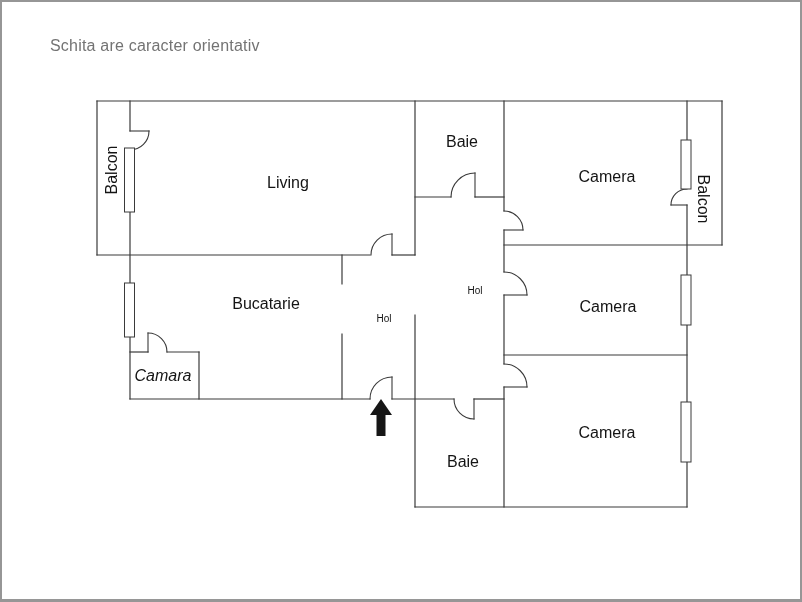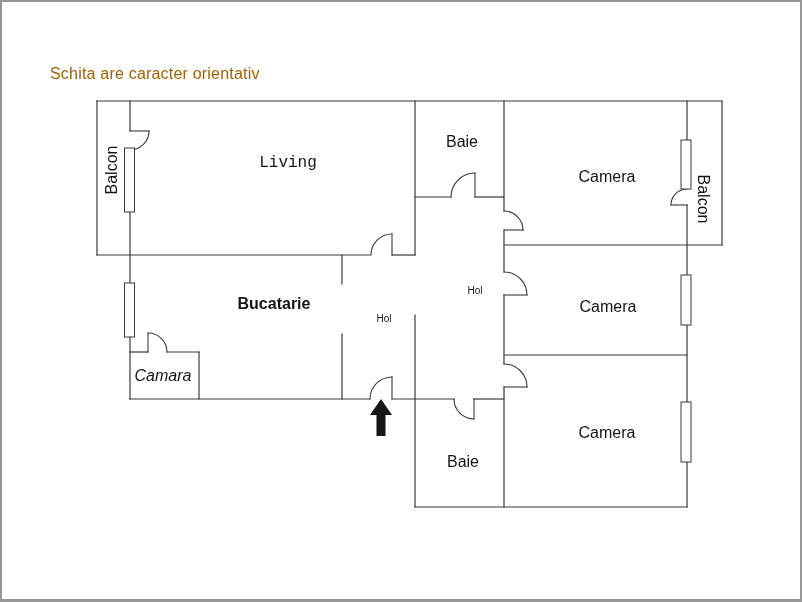--- a/index.html
+++ b/index.html
@@ -16,24 +16,23 @@
     background: #ffffff;
     border: 2px solid #969696;
     border-bottom-width: 3px;
     overflow: hidden;
   }
   .title {
     position: absolute;
     left: 48px;
     top: 35px;
     font-size: 16px;
-    color: #a16207;
+    color: #737373;
     letter-spacing: 0.2px;
     white-space: nowrap;
-    margin-top: 28px;
   }
   svg.plan {
     position: absolute;
     left: 0;
     top: 0;
     width: 798px;
     height: 597px;
   }
   .room-label {
     position: absolute;
@@ -41,25 +40,25 @@
     font-size: 16px;
     color: #141414;
     white-space: nowrap;
     line-height: 1;
   }
   .room-label.small { font-size: 10px; }
   .rot-ccw { transform: translate(-50%, -50%) rotate(-90deg); }
   .rot-cw  { transform: translate(-50%, -50%) rotate(90deg); }
   
   .lbl-balcon-left   { left: 110px; top: 168px; }
-  .lbl-living        { left: 286px; top: 161px; font-family: Liberation Mono, monospace; }
+  .lbl-living        { left: 286px; top: 181px; }
   .lbl-baie-top      { left: 460px; top: 140px; }
   .lbl-camera-top    { left: 605px; top: 175px; }
   .lbl-balcon-right  { left: 701px; top: 197px; }
-  .lbl-bucatarie     { left: 272px; top: 302px; font-weight: bold; }
+  .lbl-bucatarie     { left: 264px; top: 302px; }
   .lbl-hol-left      { left: 382px; top: 317px; }
   .lbl-hol-center    { left: 473px; top: 289px; }
   .lbl-camara        { left: 161px; top: 374px; font-style: italic; }
   .lbl-camera-middle { left: 606px; top: 305px; }
   .lbl-baie-bottom   { left: 461px; top: 460px; }
   .lbl-camera-bottom { left: 605px; top: 431px; }
 </style>
 </head>
 <body>
 

